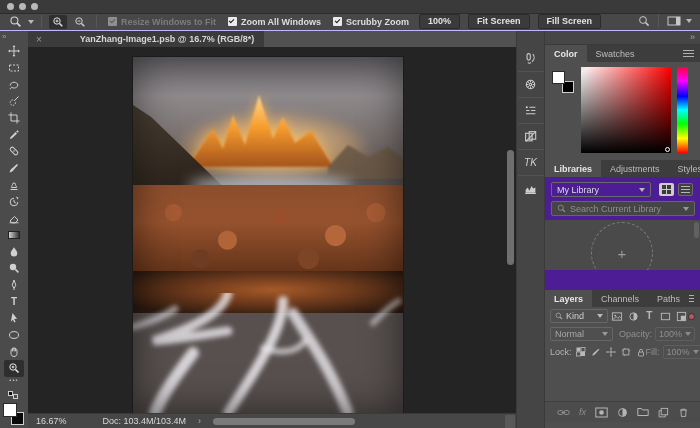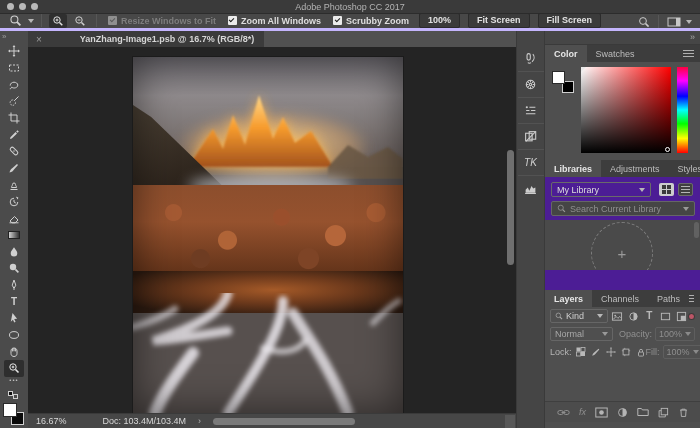--- a/index.html
+++ b/index.html
@@ -8,21 +8,21 @@
   svg { display:block; }
   .app { position:absolute; inset:0; }
 
   
   .titlebar { position:absolute; left:0; top:0; width:700px; height:14px; background:#3a3a3a; border-bottom:1px solid #2c2c2c; display:flex; align-items:center; }
   .lights { display:flex; gap:5px; margin-left:7px; }
   .light { width:7px; height:7px; border-radius:50%; background:#b9b9b9; }
   .wtitle { position:absolute; left:0; right:0; text-align:center; font-size:9px; color:#b4b4b4; }
 
   
-  .optionsbar { position:absolute; left:0; top:14px; width:700px; height:17px; background:#484848; border-bottom:3px solid #c4b5fd; display:flex; align-items:flex-end; font-size:9px; }
+  .optionsbar { position:absolute; left:0; top:14px; width:700px; height:17px; background:#484848; border-bottom:1px solid #c4b5fd; display:flex; align-items:flex-start; font-size:9px; }
   .ob-left { display:flex; align-items:center; gap:4px; padding-left:6px; }
   .ob-right { margin-left:auto; display:flex; align-items:center; gap:5px; padding-right:8px; }
   .sep { width:1px; height:13px; background:#3a3a3a; border-right:1px solid #575757; margin:0 3px; }
   .toolbtn { display:flex; align-items:center; justify-content:center; width:18px; height:14px; border-radius:2px; }
   .toolbtn.active { background:#2f2f2f; }
   .cbrow { display:flex; align-items:center; gap:4px; margin:0 4px; }
   .cbox { width:9px; height:9px; background:#ebebeb; border-radius:1px; position:relative; }
   .cbox .mark { position:absolute; left:1.5px; top:1.5px; width:5px; height:3px; border-left:1.5px solid #1c1c1c; border-bottom:1.5px solid #1c1c1c; transform:rotate(-45deg); }
   .cbox.dis { background:#8f8f8f; }
   .cbox.dis .mark { border-color:#5a5a5a; }
@@ -171,21 +171,20 @@
 <body>
 
 <div class="app">
 
   <div class="titlebar">
     <div class="lights">
       <span class="light"></span>
       <span class="light"></span>
       <span class="light"></span>
     </div>
-    <span class="wtitle">Adobe Photoshop CC 2017</span>
   </div>
 
   <div class="optionsbar">
     <div class="ob-left">
       <span class="toolbtn">
         <svg width="13" height="13" viewBox="0 0 12 12">
             <g stroke="#d0d0d0" fill="none">
               <circle cx="5" cy="5" r="3.2"></circle>
               <path d="M7.5 7.5l3 3" stroke-width="1.6"></path>
             </g>

